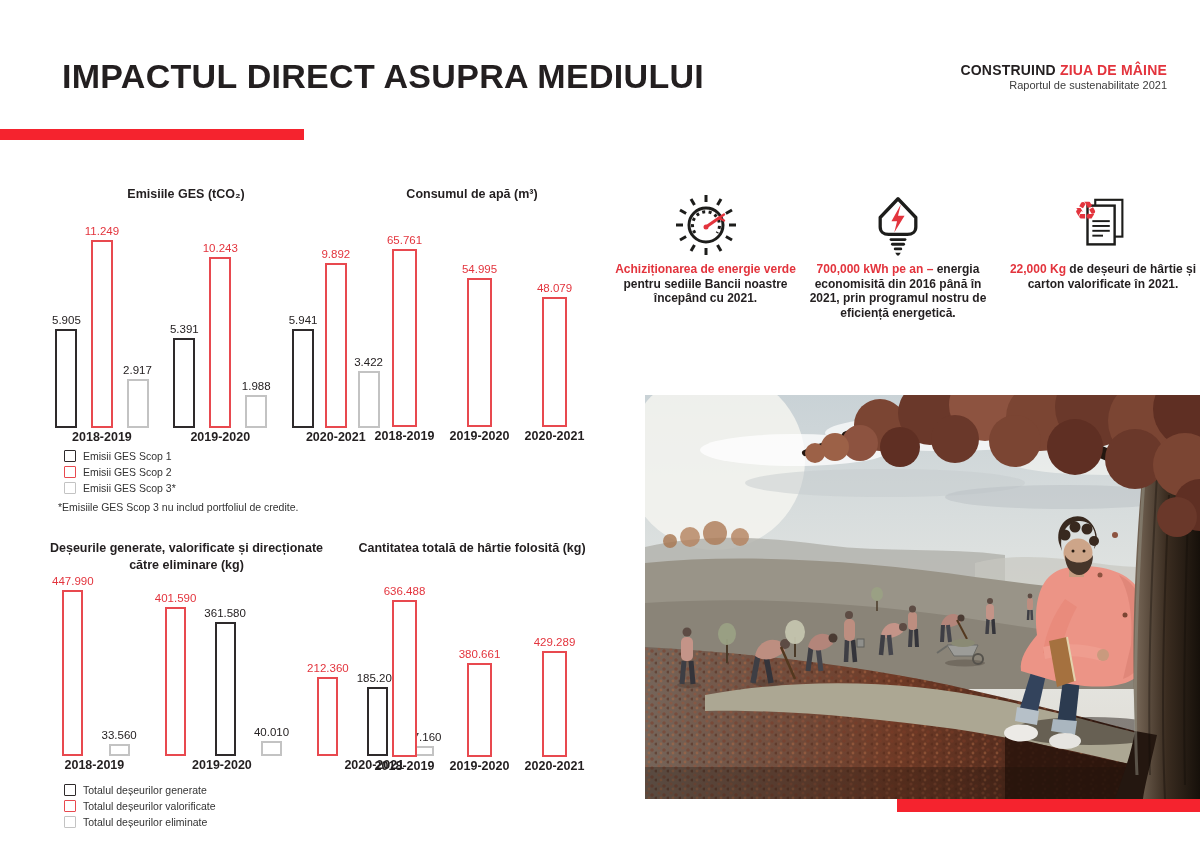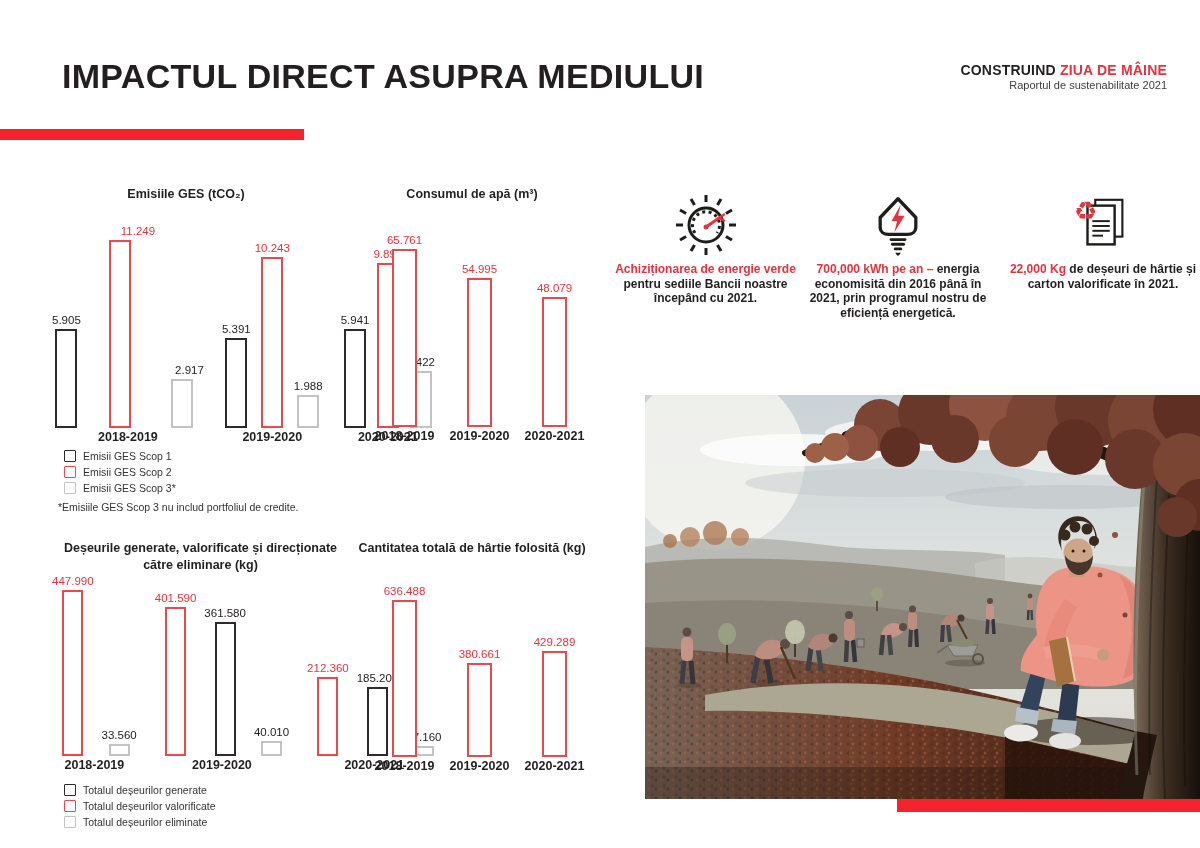--- a/index.html
+++ b/index.html
@@ -12,21 +12,21 @@
   .brand{position:absolute;right:33px;top:62px;text-align:right;}
   .brand-line{font-size:14px;font-weight:bold;letter-spacing:.2px;white-space:nowrap;}
   .brand-black{color:#231f20;}
   .brand-red{color:#E3343D;}
   .brand-sub{font-size:11px;color:#3c3c3c;margin-top:1px;}
 
   
   .chart-title{position:absolute;font-size:12.5px;font-weight:bold;text-align:center;color:#231f20;line-height:17px;}
   #t-ghg{left:50px;top:186px;width:272px;}
   #t-water{left:362px;top:186px;width:220px;}
-  #t-waste{left:48px;top:540px;width:305px;}
+  #t-waste{left:34px;top:540px;width:305px;}
   #t-paper{left:357px;top:540px;width:230px;}
 
   
   .plot{position:absolute;display:flex;align-items:flex-end;}
   #plot-ghg{left:52px;bottom:403px;gap:18px;}
   #plot-waste{left:52px;bottom:75px;gap:18px;}
   #plot-water{left:367px;bottom:404px;width:210px;justify-content:space-between;}
   #plot-paper{left:367px;bottom:74px;width:210px;justify-content:space-between;}
   .group{display:flex;flex-direction:column;align-items:center;flex:none;}
   .bars{display:flex;align-items:flex-end;}
@@ -79,25 +79,25 @@
   <div class="chart-title" id="t-paper">Cantitatea totală de hârtie folosită (kg)</div>
 
   <div class="plot" id="plot-ghg">
       <div class="group">
         <div class="bars" style="gap: 4px;">
           <div class="bar-wrap">
             <div class="val" style="color: rgb(38, 34, 35);">5.905</div>
             <div class="bar" title="Emisii GES Scop 1 2018-2019: 5.905" style="width: 22px; height: 99px; border-color: rgb(46, 42, 43);"></div>
           </div>
           <div class="bar-wrap">
-            <div class="val" style="color: rgb(227, 52, 61); margin-left: 36px;">11.249</div>
+            <div class="val" style="color: rgb(227, 52, 61);">11.249</div>
             <div class="bar" title="Emisii GES Scop 2 2018-2019: 11.249" style="width: 22px; height: 188px; border-color: rgb(232, 73, 79);"></div>
           </div>
           <div class="bar-wrap">
-            <div class="val" style="color: rgb(38, 34, 35); margin-left: 16px;">2.917</div>
+            <div class="val" style="color: rgb(38, 34, 35);">2.917</div>
             <div class="bar" title="Emisii GES Scop 3* 2018-2019: 2.917" style="width: 22px; height: 49px; border-color: rgb(195, 195, 195);"></div>
           </div>
         </div>
         <div class="cat">2018-2019</div>
       </div>
       <div class="group">
         <div class="bars" style="gap: 4px;">
           <div class="bar-wrap">
             <div class="val" style="color: rgb(38, 34, 35);">5.391</div>
             <div class="bar" title="Emisii GES Scop 1 2019-2020: 5.391" style="width: 22px; height: 90px; border-color: rgb(46, 42, 43);"></div>

